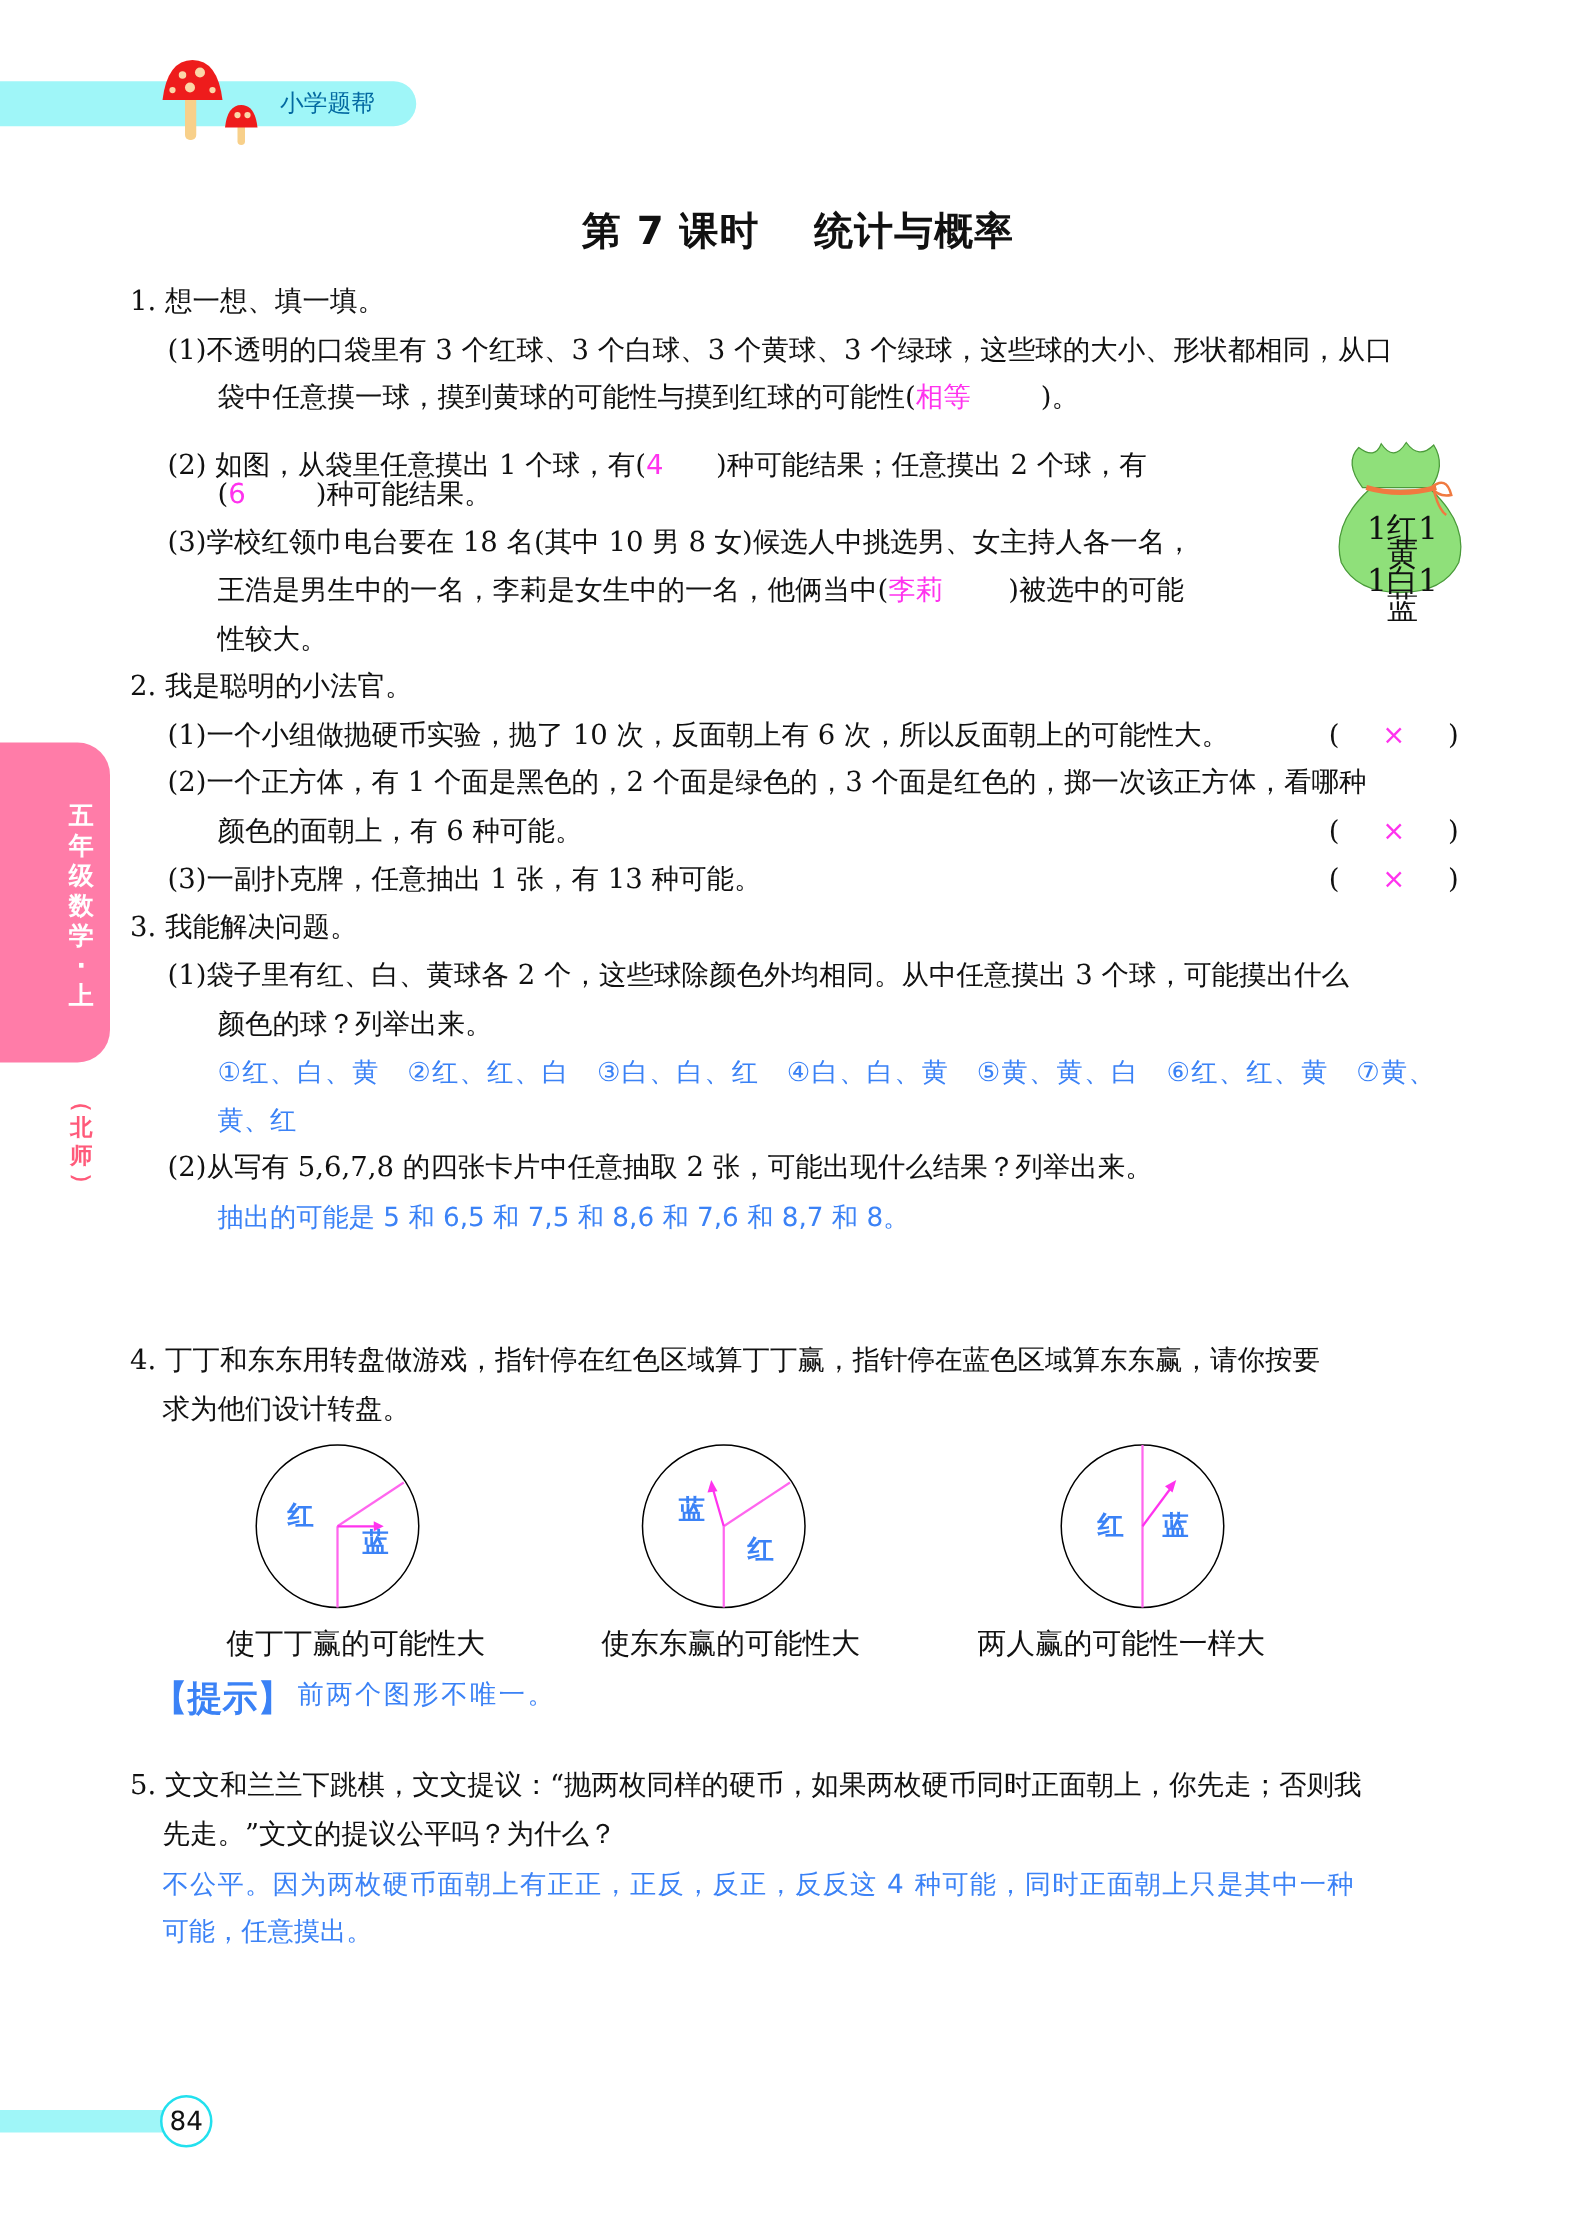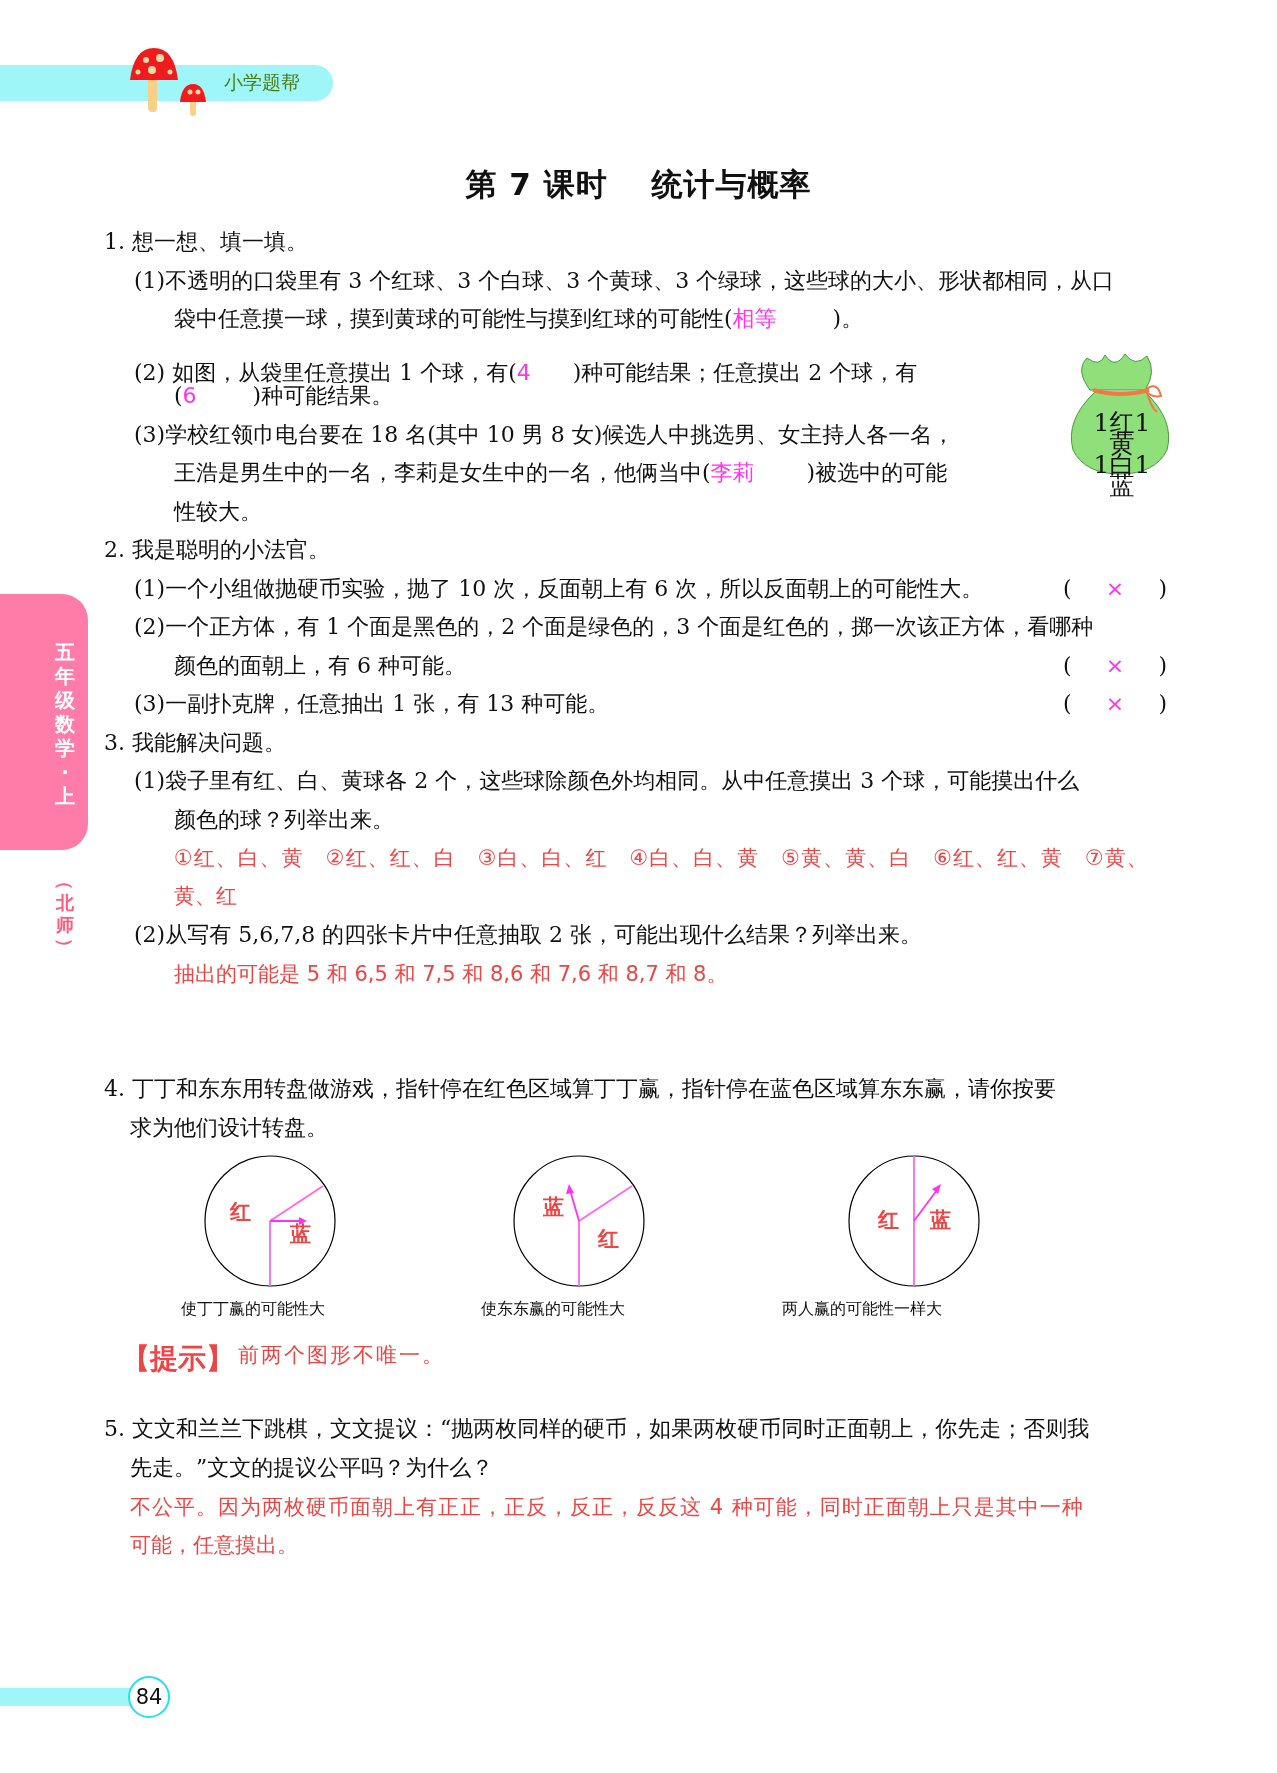--- a/index.html
+++ b/index.html
@@ -5,52 +5,52 @@
   html, body { margin:0; padding:0; }
   body {
     width:1277px; height:1773px; position:relative; background:#ffffff; overflow:hidden;
     font-family: "DejaVu Serif", "Liberation Serif", serif; color:#111;
   }
   .header-bar {
     position:absolute; left:0; top:65px; width:333px; height:36px;
     background:#9ff6f8; border-radius:0 18px 18px 0;
   }
   .header-label {
-    position:absolute; left:224px; top:70px; font-size:19px; font-family:"DejaVu Sans", sans-serif; color:#4d7c0f;
+    position:absolute; left:224px; top:70px; font-size:19px; font-family:"DejaVu Sans", sans-serif; color:#0369a1;
   }
   .mushroom { position:absolute; }
   .page-title {
     position:absolute; left:0; width:1277px; top:164px; text-align:center;
     font-family:"DejaVu Sans", sans-serif; font-weight:bold; font-size:31px; letter-spacing:1px;
   }
   .line { position:absolute; font-size:22px; white-space:nowrap; line-height:30px; }
   .q-head { left:104px; }
   .sub { left:134px; }
   .cont { left:174px; }
   .ans { color:#ff33ee; font-family:"DejaVu Sans", sans-serif; }
   .ans-slot { display:inline-block; text-align:left; }
-  .ans-line { position:absolute; color:#ef4444; font-size:21px; white-space:nowrap; font-family:"DejaVu Sans", sans-serif; }
+  .ans-line { position:absolute; color:#3b82f6; font-size:21px; white-space:nowrap; font-family:"DejaVu Sans", sans-serif; }
   .judge { position:absolute; left:1063px; font-size:22px; width:104px; display:flex; justify-content:space-between; }
   .judge .mark { color:#ff33ee; font-family:"DejaVu Sans", sans-serif; }
   .side-tab {
     position:absolute; left:0; top:594px; width:88px; height:256px; background:#ff7ca8;
     border-radius:0 26px 26px 0;
   }
   .side-text {
     position:absolute; left:54px; top:640px; width:22px; color:#fff; font-size:20px; line-height:24px;
     font-family:"DejaVu Sans", sans-serif; font-weight:bold; text-align:center;
   }
   .side-sub {
     position:absolute; left:54px; top:870px; width:22px; color:#ff5a7a; font-size:18px; line-height:22px;
     font-family:"DejaVu Sans", sans-serif; font-weight:bold; text-align:center;
   }
   .bag { position:absolute; left:1065px; top:350px; width:110px; height:125px; }
   .bag-text { position:absolute; left:1084px; top:412px; width:76px; font-size:25px; line-height:21px; text-align:center; }
   .spinner { position:absolute; }
-  .spinner-cap { position:absolute; font-size:16px; white-space:nowrap; }
+  .spinner-cap { position:absolute; font-size:23px; white-space:nowrap; }
   .footer-bar { position:absolute; left:0; top:1688px; width:150px; height:18px; background:#9ff6f8; }
   .page-num {
     position:absolute; left:128px; top:1676px; width:38px; height:38px; border-radius:50%;
     border:2px solid #22e0ee; background:#fff; text-align:center; line-height:38px; font-size:21px;
     font-family:"DejaVu Sans", sans-serif;
   }
 </style>
 </head>
 <body>
 

